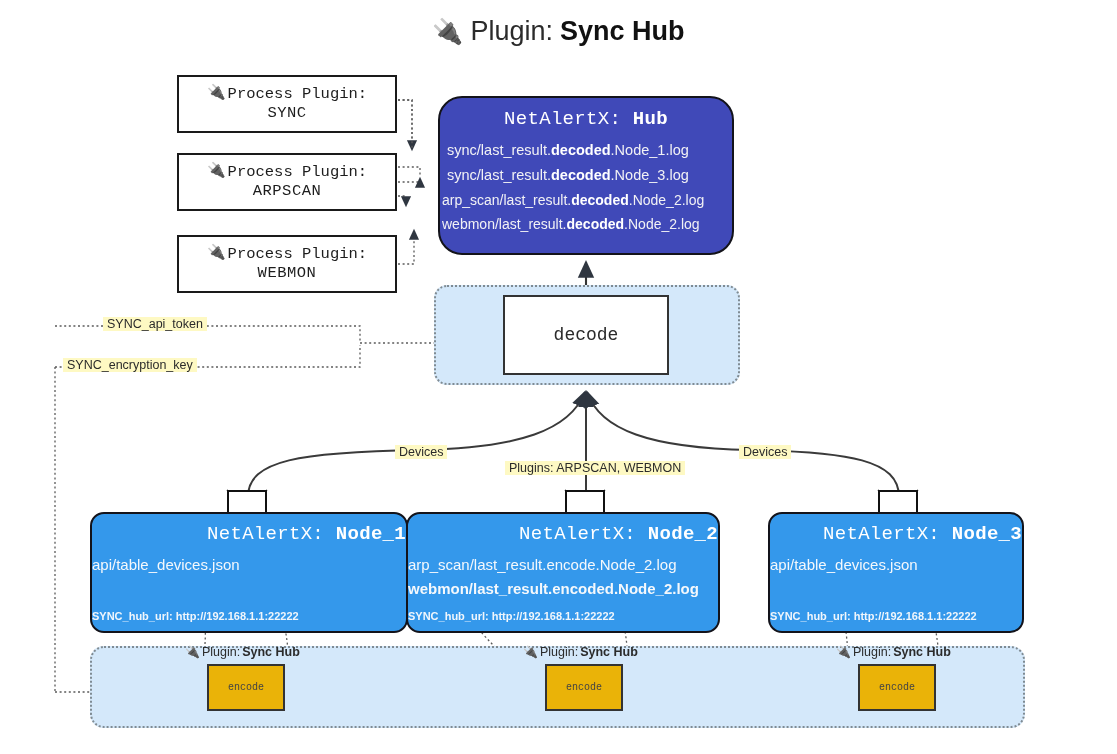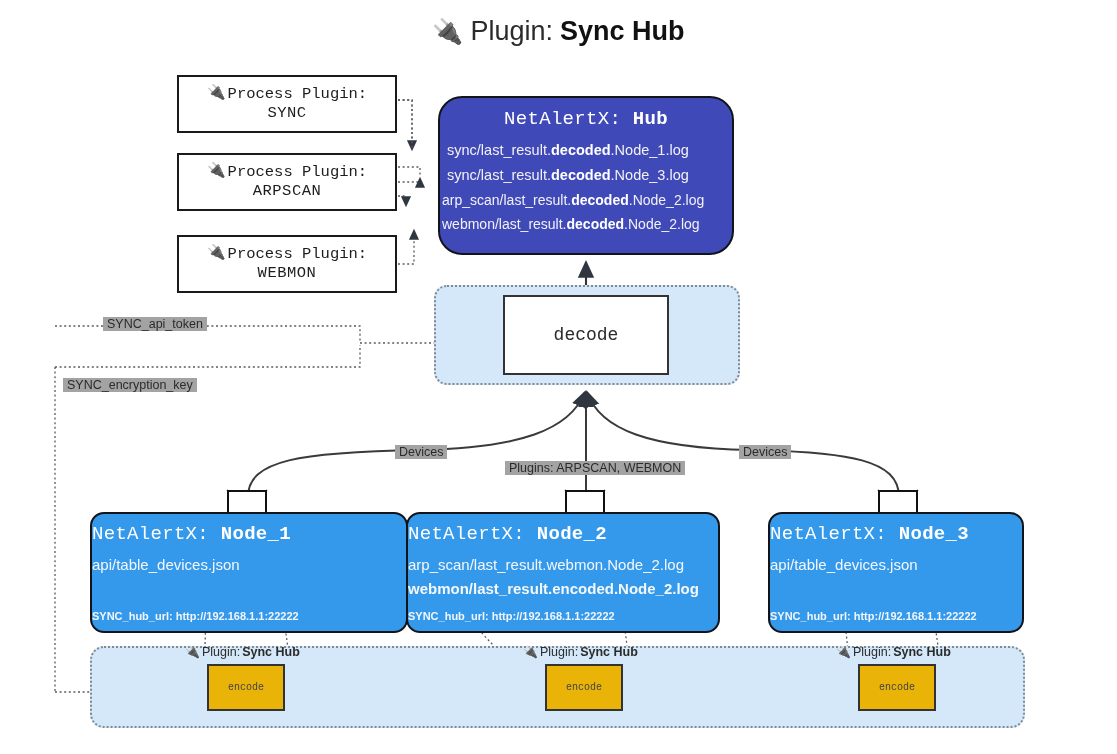--- a/index.html
+++ b/index.html
@@ -38,21 +38,21 @@
 
   
   #decode-zone{left:434px;top:285px;width:306px;height:100px;border-radius:13px;
        background:#d4e8fa;border:2px dotted #7f8b93;}
   #decode{left:503px;top:295px;width:166px;height:80px;background:#fff;border:2px solid #333;
        display:flex;align-items:center;justify-content:center;
        font-family:"Liberation Mono", monospace;font-size:18px;color:#2b2b2b;}
 
   
   .node{height:121px;border-radius:14px;border:2.5px solid #13131a;background:#3498eb;color:#fff;padding-top:9px;}
-  .node .n-title{text-align:left;font-family:"Liberation Mono", monospace;font-size:19px;letter-spacing:.3px;}
+  .node .n-title{text-align:right;font-family:"Liberation Mono", monospace;font-size:19px;letter-spacing:.3px;}
   .node .n-title .b{font-weight:700;}
   .node .n-line{text-align:left;font-size:15px;color:#f4f8fc;margin-top:11px;white-space:nowrap;}
   .node .n-line.tight{margin-top:7px;font-weight:bold;}
   .node .n-foot{position:absolute;left:0;bottom:9px;width:100%;text-align:left;font-size:11px;
        font-weight:600;color:#f0f6fc;}
   #node1{left:90px;top:512px;width:318px;}
   #node2{left:406px;top:512px;width:314px;}
   #node3{left:768px;top:512px;width:256px;}
 
   
@@ -71,23 +71,23 @@
   #enc2{left:545px;top:664px;}
   #enc3{left:858px;top:664px;}
   .enc-lbl{font-size:12.5px;color:#2b2b2b;display:flex;align-items:center;gap:2px;white-space:nowrap;}
   .enc-lbl .b{font-weight:700;}
   .enc-lbl .plug{font-size:12px;}
   #enclbl1{left:185px;top:645px;}
   #enclbl2{left:523px;top:645px;}
   #enclbl3{left:836px;top:645px;}
 
   
-  .wlbl{font-size:12.5px;color:#2b2b2b;background:#a3a3a3;padding:0 4px;white-space:nowrap;}
+  .wlbl{font-size:12.5px;color:#2b2b2b;background:#fef9c3;padding:0 4px;white-space:nowrap;}
   #lbl-tok1{left:103px;top:317px;}
-  #lbl-tok2{left:63px;top:378px;}
+  #lbl-tok2{left:63px;top:358px;}
   #lbl-dev1{left:395px;top:445px;}
   #lbl-dev2{left:739px;top:445px;}
   #lbl-plug{left:505px;top:461px;}
 </style>
 </head>
 <body>
 
 <div id="canvas">
 
   <svg id="wires" viewBox="0 0 1117 754">
@@ -219,21 +219,21 @@
       <span>NetAlertX: </span><span class="b">Node_1</span>
     </div>
     <div class="n-line">api/table_devices.json</div>
     <div class="n-foot">SYNC_hub_url: http://192.168.1.1:22222</div>
   </div>
 
   <div class="abs node" id="node2">
     <div class="n-title">
       <span>NetAlertX: </span><span class="b">Node_2</span>
     </div>
-    <div class="n-line">arp_scan/last_result.webmon.Node_2.log</div>
+    <div class="n-line">arp_scan/last_result.encode.Node_2.log</div>
     <div class="n-line tight">webmon/last_result.encoded.Node_2.log</div>
     <div class="n-foot">SYNC_hub_url: http://192.168.1.1:22222</div>
   </div>
 
   <div class="abs node" id="node3">
     <div class="n-title">
       <span>NetAlertX: </span><span class="b">Node_3</span>
     </div>
     <div class="n-line">api/table_devices.json</div>
     <div class="n-foot">SYNC_hub_url: http://192.168.1.1:22222</div>

